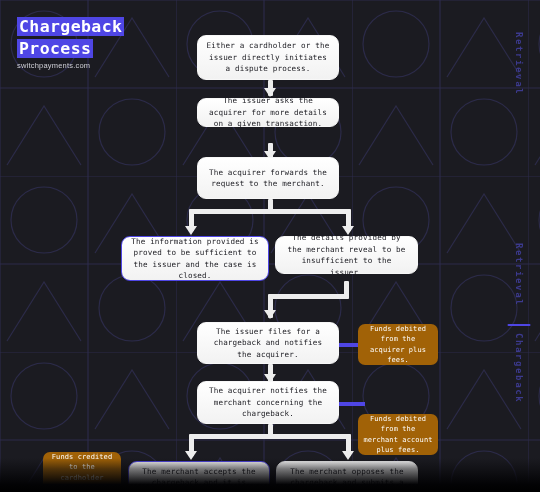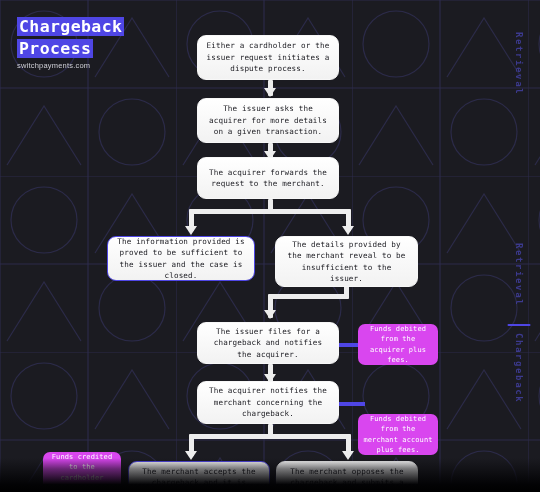--- a/index.html
+++ b/index.html
@@ -105,21 +105,21 @@
     align-items: center;
     justify-content: center;
     padding: 5px 8px;
     z-index: 4;
   }
   .node.highlight { border-color: #4f46e5; }
 
   
   .annot {
     position: absolute;
-    background: #d946ef;
+    background: #a16207;
     border-radius: 7px;
     color: #ffffff;
     font-size: 7px;
     line-height: 10.5px;
     text-align: center;
     letter-spacing: 0.1px;
     display: flex;
     align-items: center;
     justify-content: center;
     padding: 4px 5px;
@@ -227,36 +227,36 @@
   <div class="conn conn-v" style="left:189px; top:434px; height:22px;"></div>
   <div class="conn conn-v" style="left:346px; top:434px; height:22px;"></div>
   <div class="arrow-head" style="left:185px; top:451px;"></div>
   <div class="arrow-head" style="left:342px; top:451px;"></div>
 
   <div class="bconn bconn-h" style="left:335px; top:343px; width:30px;"></div>
   <div class="bconn bconn-h" style="left:335px; top:402px; width:30px;"></div>
   <div class="bconn bconn-v" style="left:81px; top:455px; height:37px;"></div>
 
   <div class="node" style="left:197px; top:35px; width:142px; height:45px;">
-    <span>Either a cardholder or the issuer request initiates a dispute process.</span>
-  </div>
-
-  <div class="node" style="left:197px; top:98px; width:142px; height:45px;">
+    <span>Either a cardholder or the issuer directly initiates a dispute process.</span>
+  </div>
+
+  <div class="node" style="left:197px; top:98px; width:142px; height:29px;">
     <span>The issuer asks the acquirer for more details on a given transaction.</span>
   </div>
 
   <div class="node" style="left:197px; top:157px; width:142px; height:42px;">
     <span>The acquirer forwards the request to the merchant.</span>
   </div>
 
-  <div class="node highlight" style="left:107px; top:236px; width:148px; height:45px;">
+  <div class="node highlight" style="left:121px; top:236px; width:148px; height:45px;">
     <span>The information provided is proved to be sufficient to the issuer and the case is closed.</span>
   </div>
 
-  <div class="node" style="left:275px; top:236px; width:143px; height:51px;">
+  <div class="node" style="left:275px; top:236px; width:143px; height:38px;">
     <span>The details provided by the merchant reveal to be insufficient to the issuer.</span>
   </div>
 
   <div class="node" style="left:197px; top:381px; width:142px; height:43px;">
     <span>The acquirer notifies the merchant concerning the chargeback.</span>
   </div>
 
   <div class="node" style="left:197px; top:322px; width:142px; height:42px;">
     <span>The issuer files for a chargeback and notifies the acquirer.</span>
   </div>

